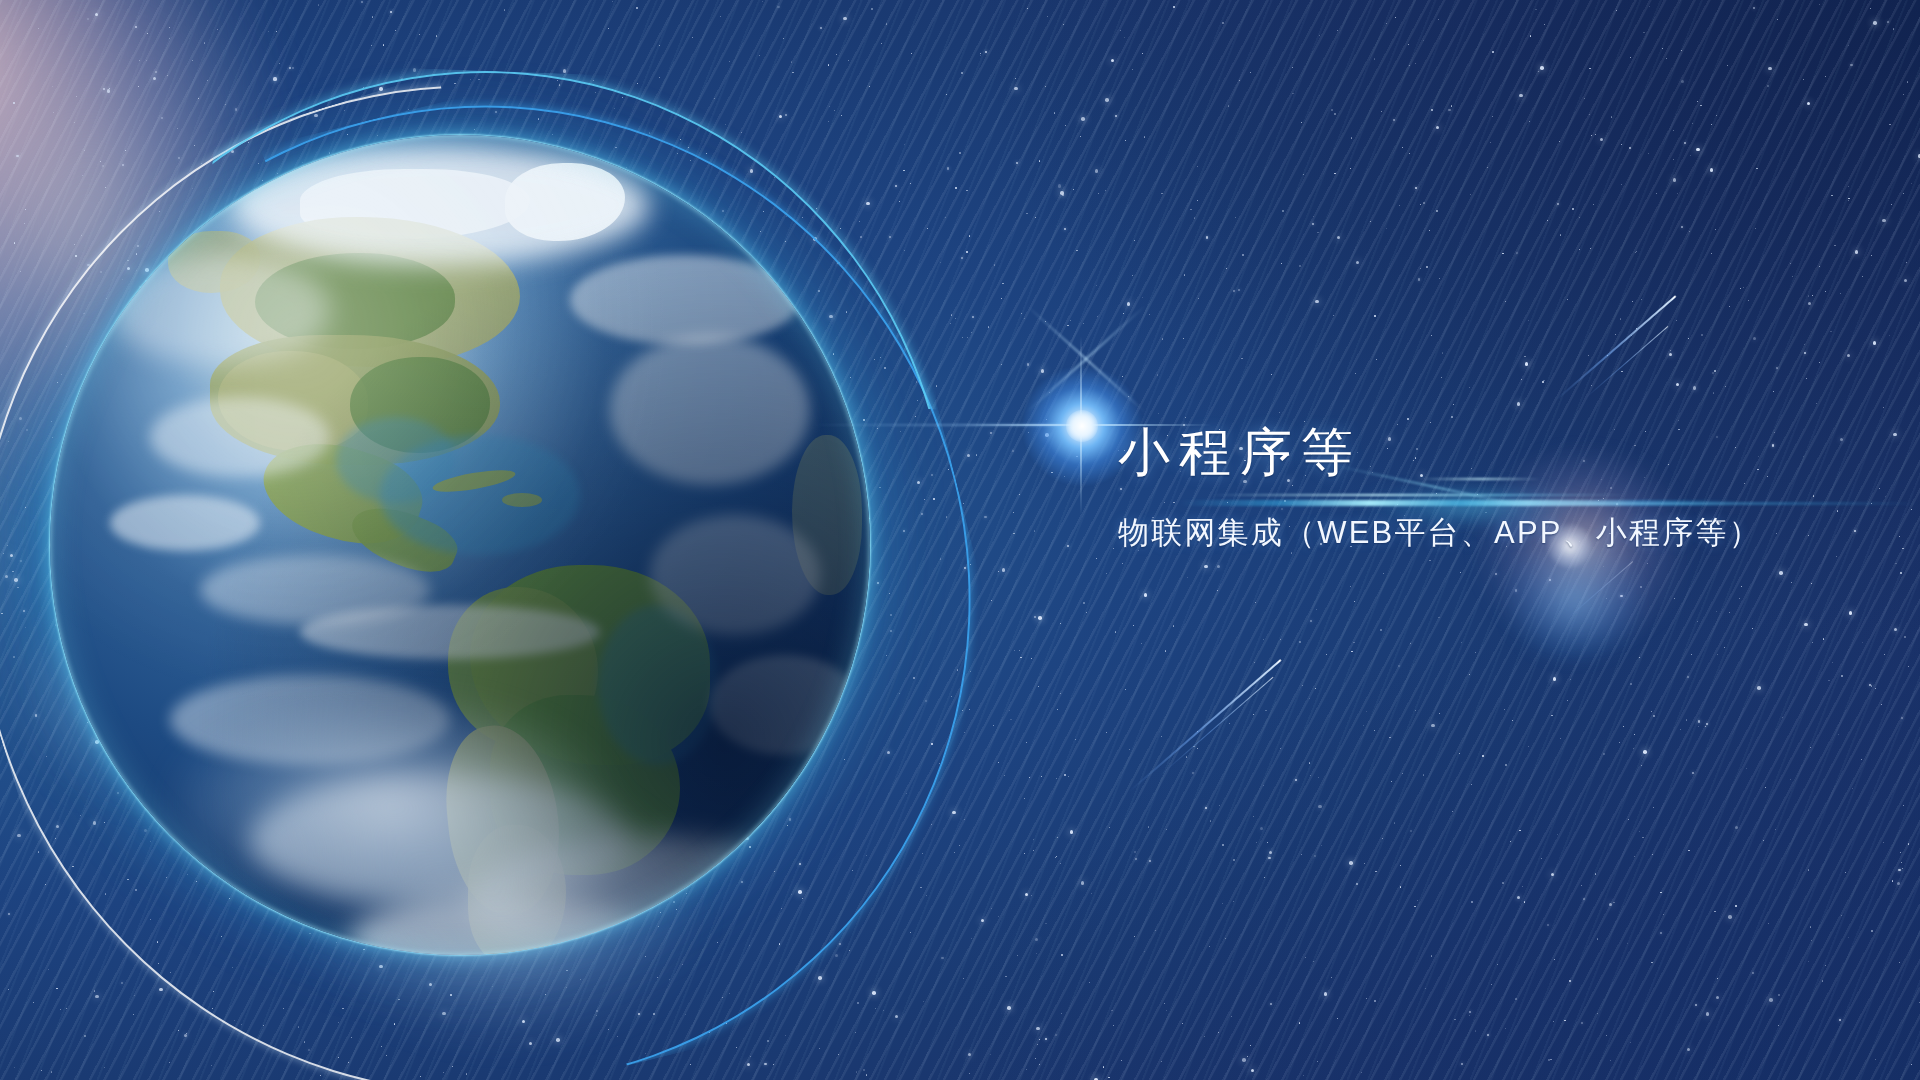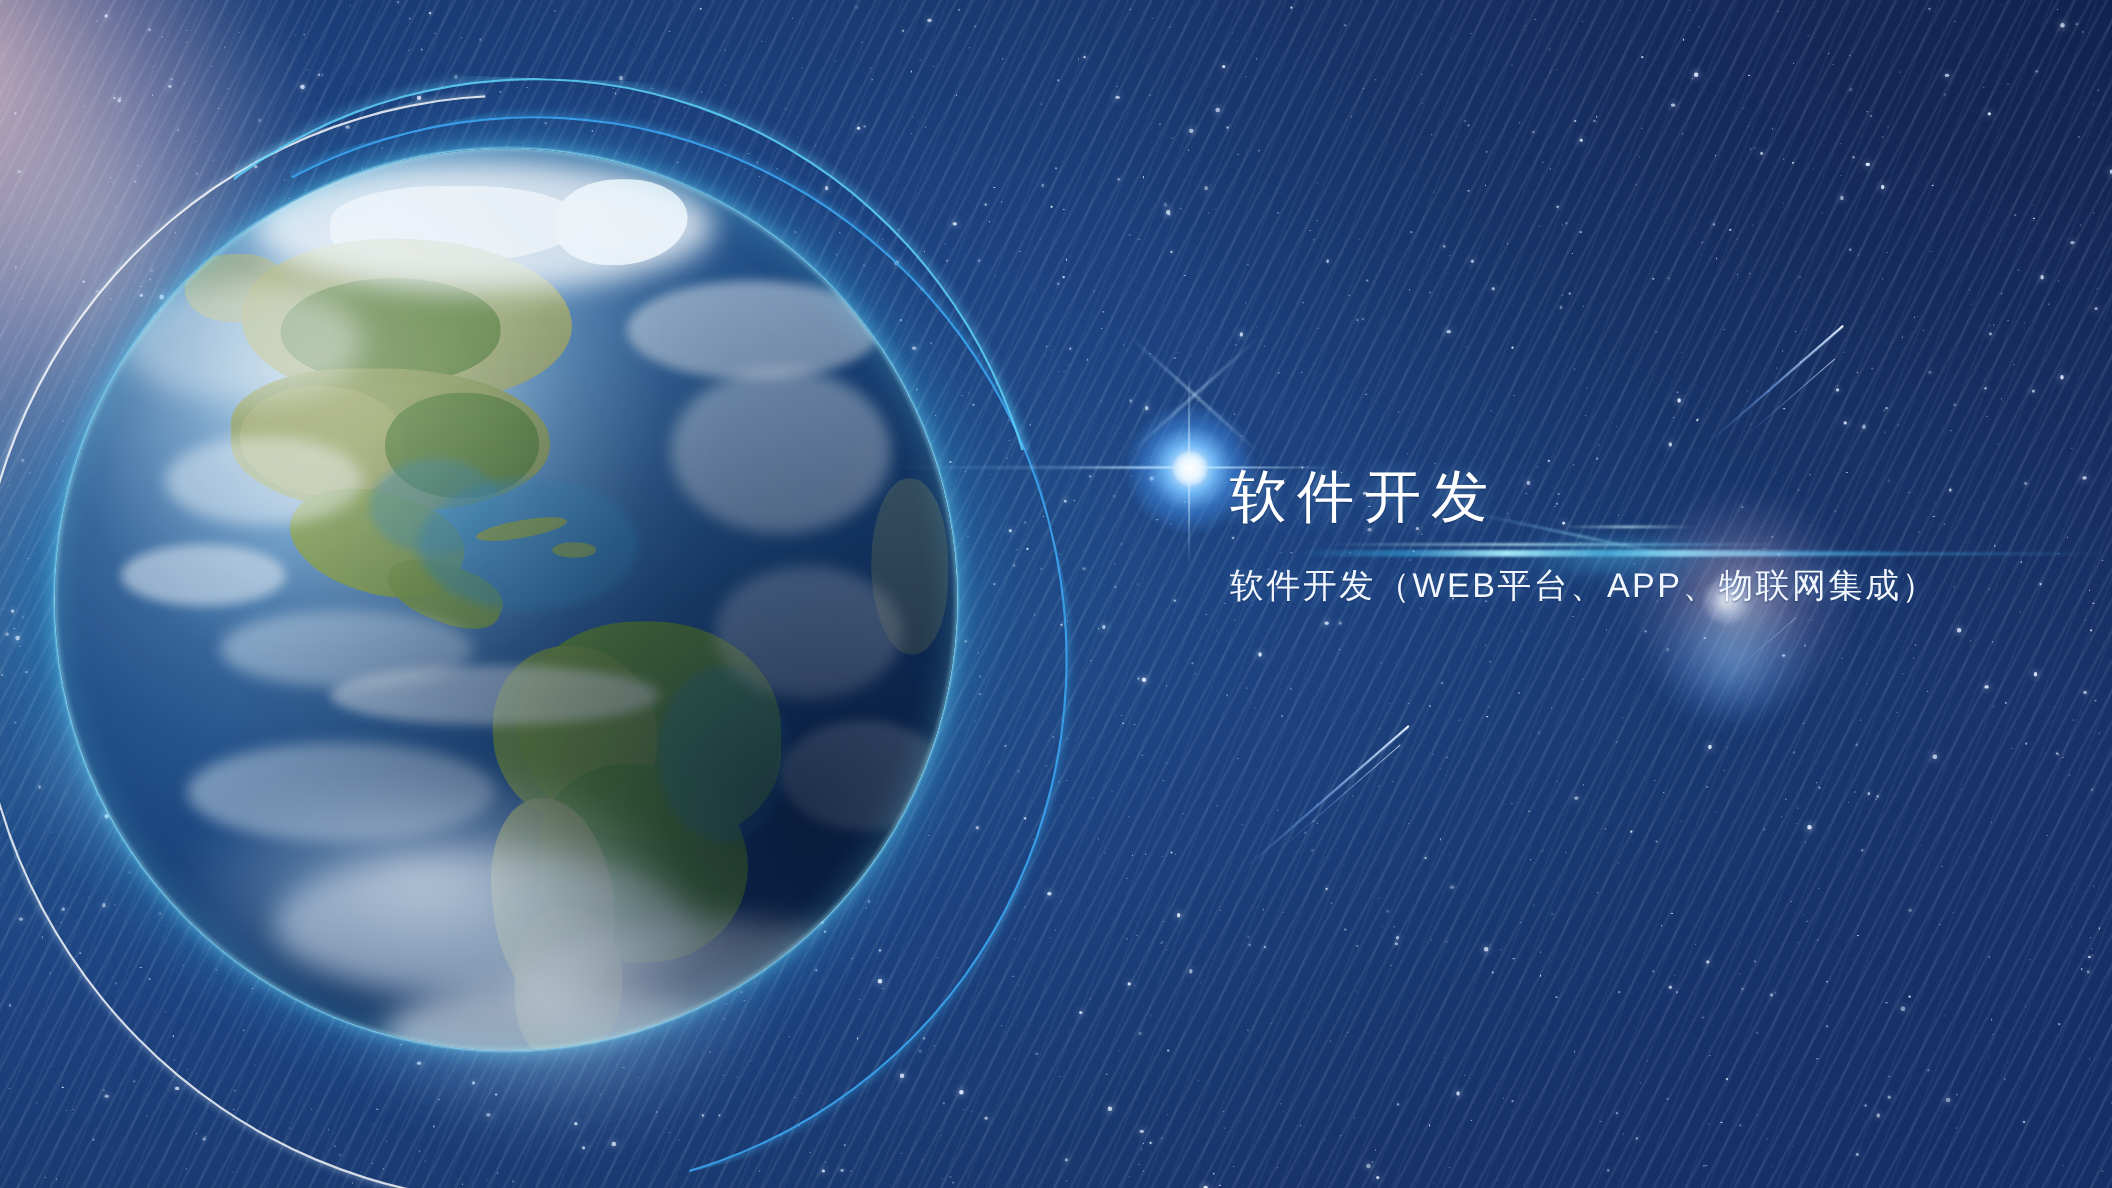--- a/index.html
+++ b/index.html
@@ -1597,17 +1597,17 @@
   <div class="streak streak-2"></div>
   <div class="streak streak-3"></div>
   <div class="streak streak-tick"></div>
   <div class="streak streak-diag"></div>
 
   <div class="glow-warm"></div>
   <div class="glow-blue-b"></div>
   <div class="glow-warm-hot"></div>
 
   <div class="text-block">
-    <h1 class="title">软件开发</h1>
-    <p class="sub sub-1">软件开发（WEB平台、APP、物联网集成）</p>
+    <h1 class="title">小程序等</h1>
+    <p class="sub sub-1">物联网集成（WEB平台、APP、小程序等）</p>
   </div>
 
 </div>
 
 </body></html>

